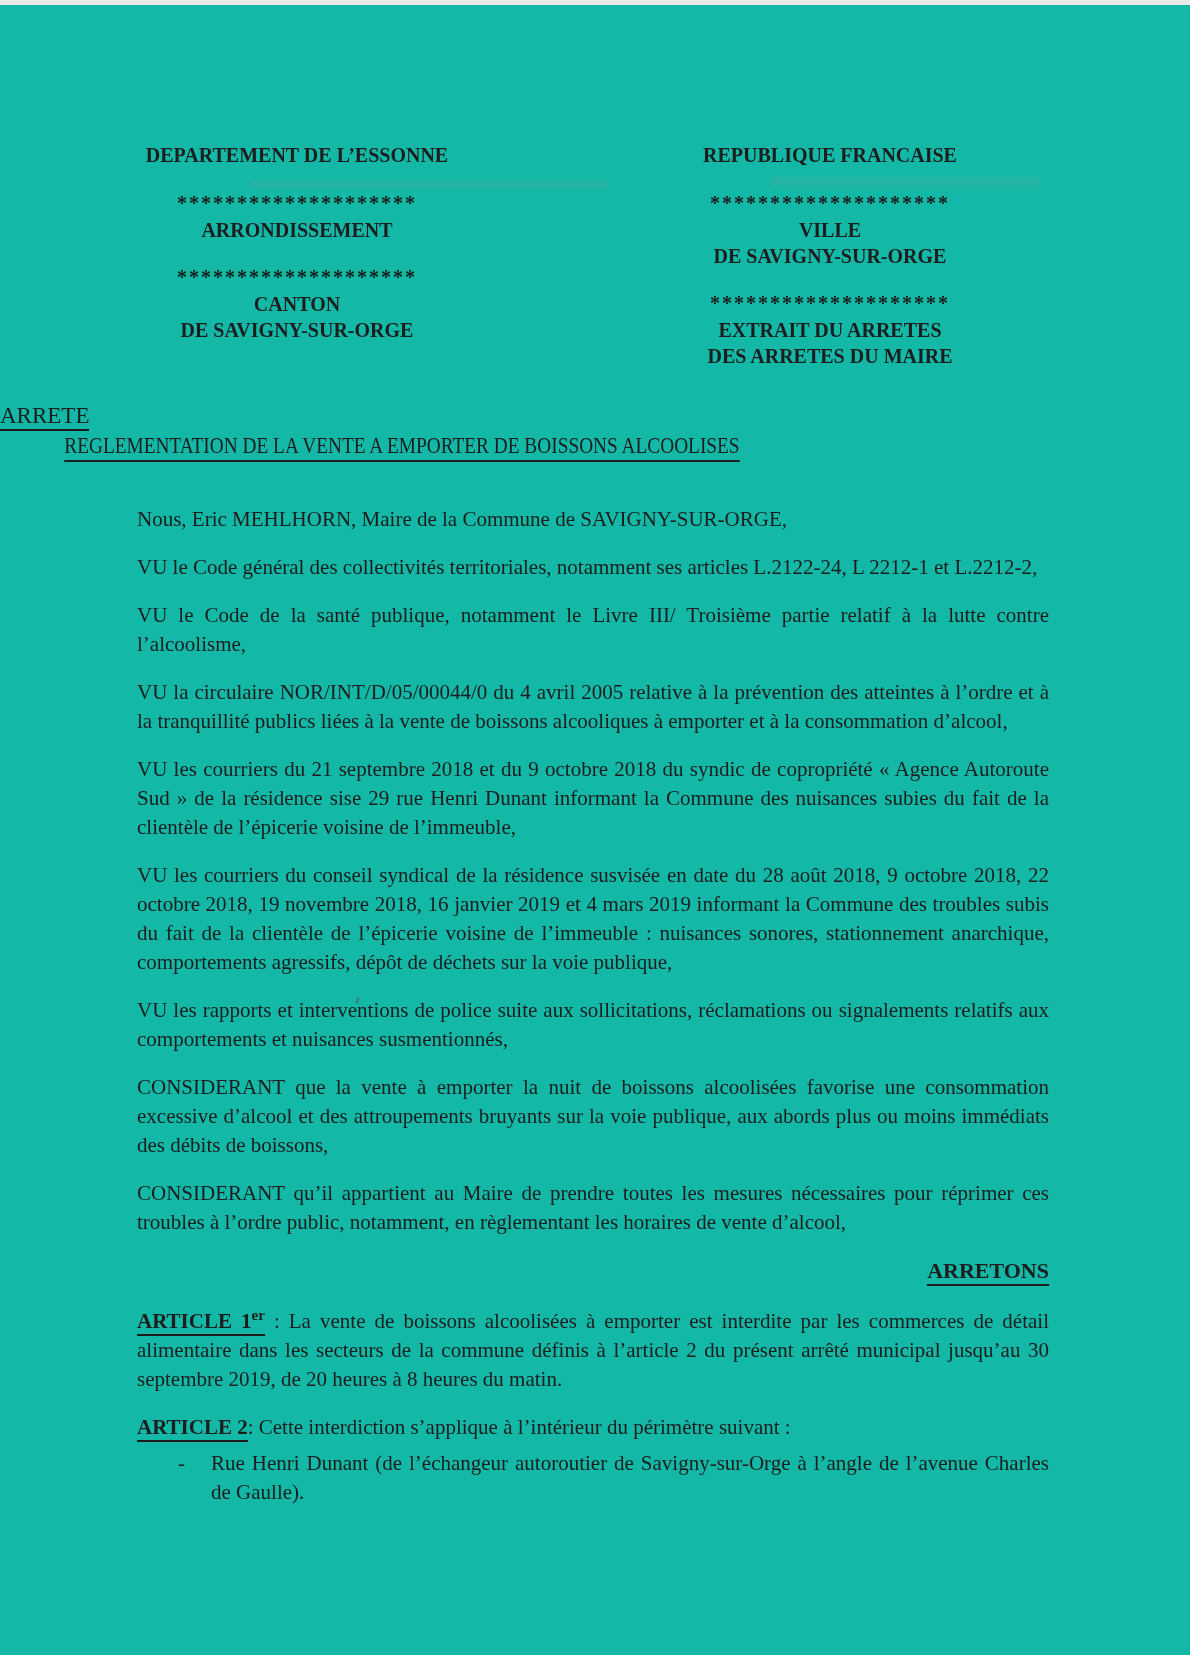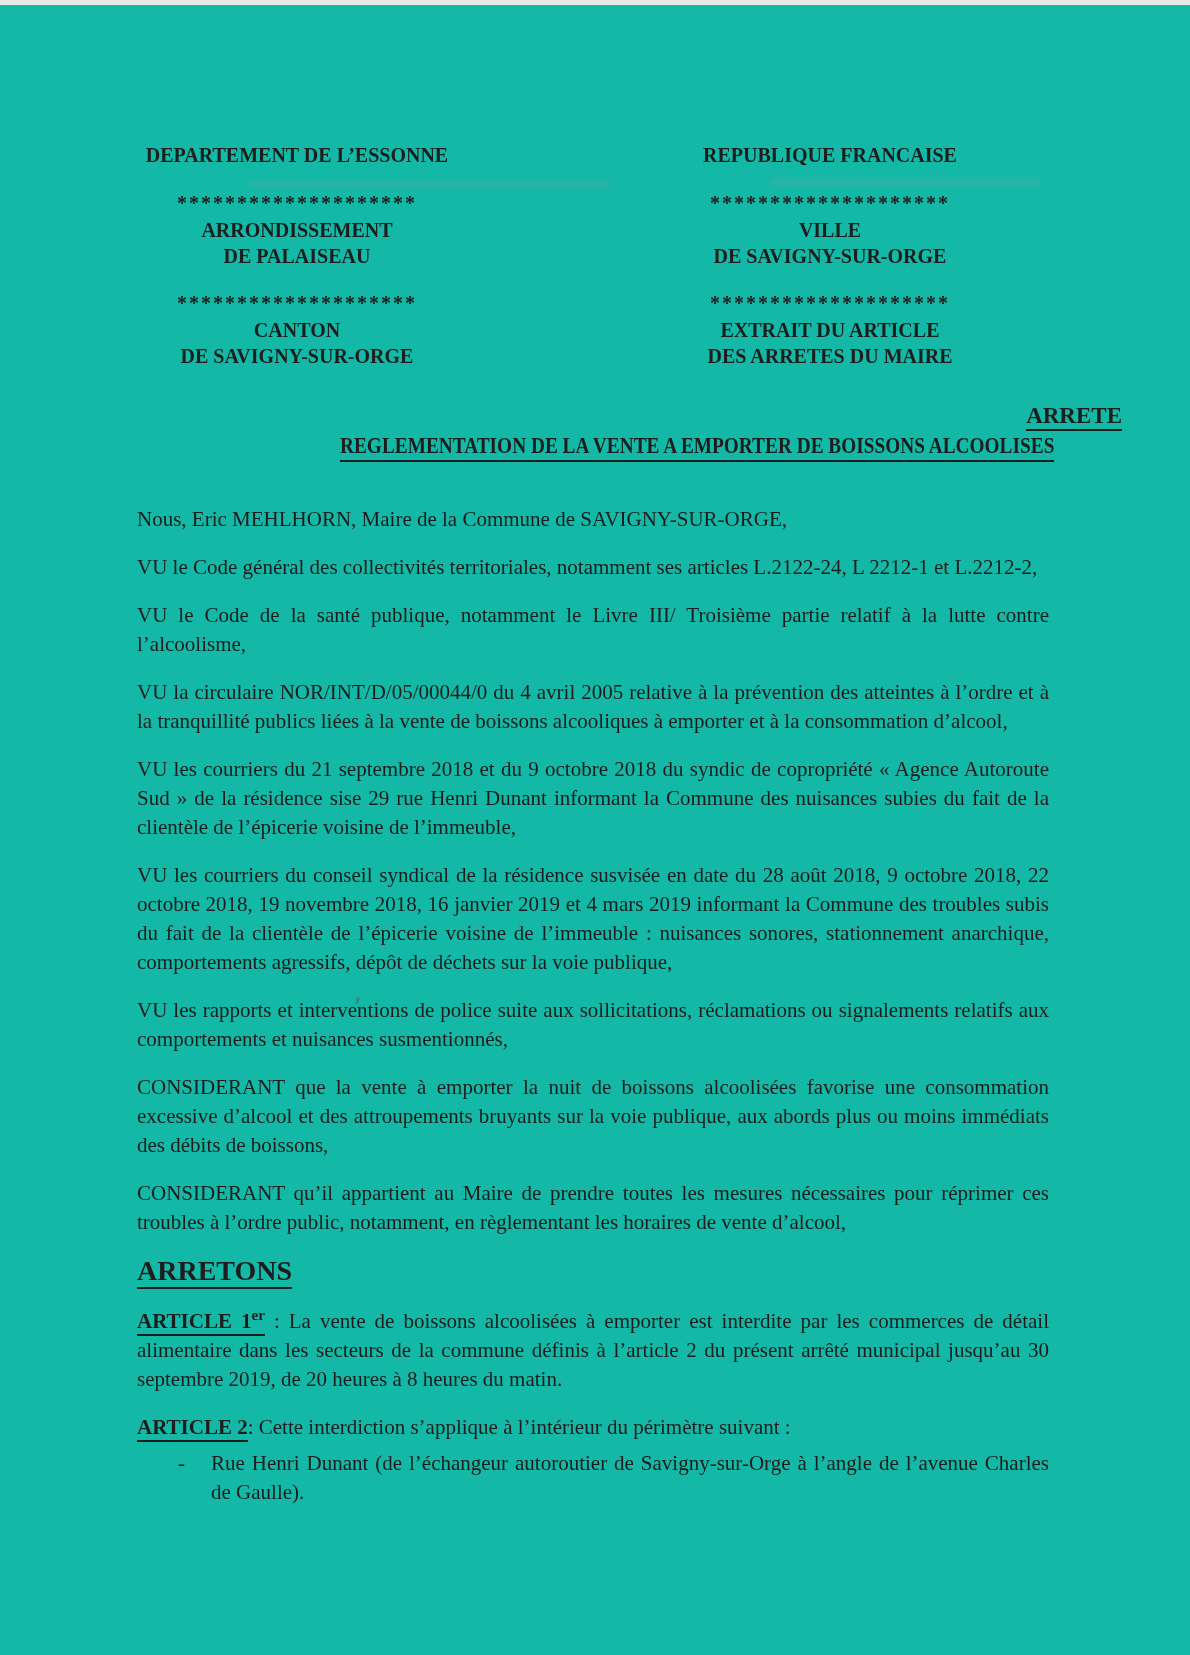--- a/index.html
+++ b/index.html
@@ -53,22 +53,22 @@
     transform: rotate(12deg);
     border-radius: 2px;
   }
 
   
   .title-wrap {
     position: absolute;
     left: 0;
     top: 398px;
     width: 1122px;
-    text-align: right;
-    font-weight: bold;
+    text-align: left;
+    font-weight: normal;
   }
   .title-line1 {
     display: inline-block;
     font-size: 23px;
     line-height: 25px;
     border-bottom: 2px solid #1d1d1d;
     padding-bottom: 1px;
   }
   .title-line2-box { margin-top: 2px; }
   .title-line2 {
@@ -87,22 +87,22 @@
     position: absolute;
     left: 137px;
     top: 500px;
     width: 912px;
     font-size: 21px;
     line-height: 29px;
     text-align: justify;
   }
   .content p.para { margin-bottom: 19px; }
   .section-heading {
-    text-align: left;
-    font-size: 28px;
+    text-align: right;
+    font-size: 22px;
     line-height: 29px;
     margin-top: 0;
     margin-bottom: 22px;
   }
   .section-heading span {
     font-weight: bold;
     border-bottom: 2px solid #1d1d1d;
     padding-bottom: 1px;
   }
   .article { margin-bottom: 19px; }
@@ -134,39 +134,38 @@
 
   <div class="smudge smudge-left"></div>
   <div class="smudge smudge-right"></div>
   <div class="speck"></div>
 
   <div class="hdr hdr-left">
     <div class="hdr-line1">DEPARTEMENT DE L’ESSONNE</div>
     <div class="stars">********************</div>
     <div class="hdr-block">
       <div>ARRONDISSEMENT</div>
-      <div>DE PALAISEAU</div>
     </div>
     <div class="stars">********************</div>
     <div class="hdr-block">
       <div>CANTON</div>
       <div>DE SAVIGNY-SUR-ORGE</div>
     </div>
   </div>
 
   <div class="hdr hdr-right">
     <div class="hdr-line1">REPUBLIQUE FRANCAISE</div>
     <div class="stars">********************</div>
     <div class="hdr-block">
       <div>VILLE</div>
       <div>DE SAVIGNY-SUR-ORGE</div>
     </div>
     <div class="stars">********************</div>
     <div class="hdr-block">
-      <div>EXTRAIT DU ARTICLE</div>
+      <div>EXTRAIT DU ARRETES</div>
       <div>DES ARRETES DU MAIRE</div>
     </div>
   </div>
 
   <div class="title-wrap">
     <div>
       <span class="title-line1">ARRETE</span>
     </div>
     <div class="title-line2-box">
       <span class="title-line2">REGLEMENTATION DE LA VENTE A EMPORTER DE BOISSONS ALCOOLISES</span>

